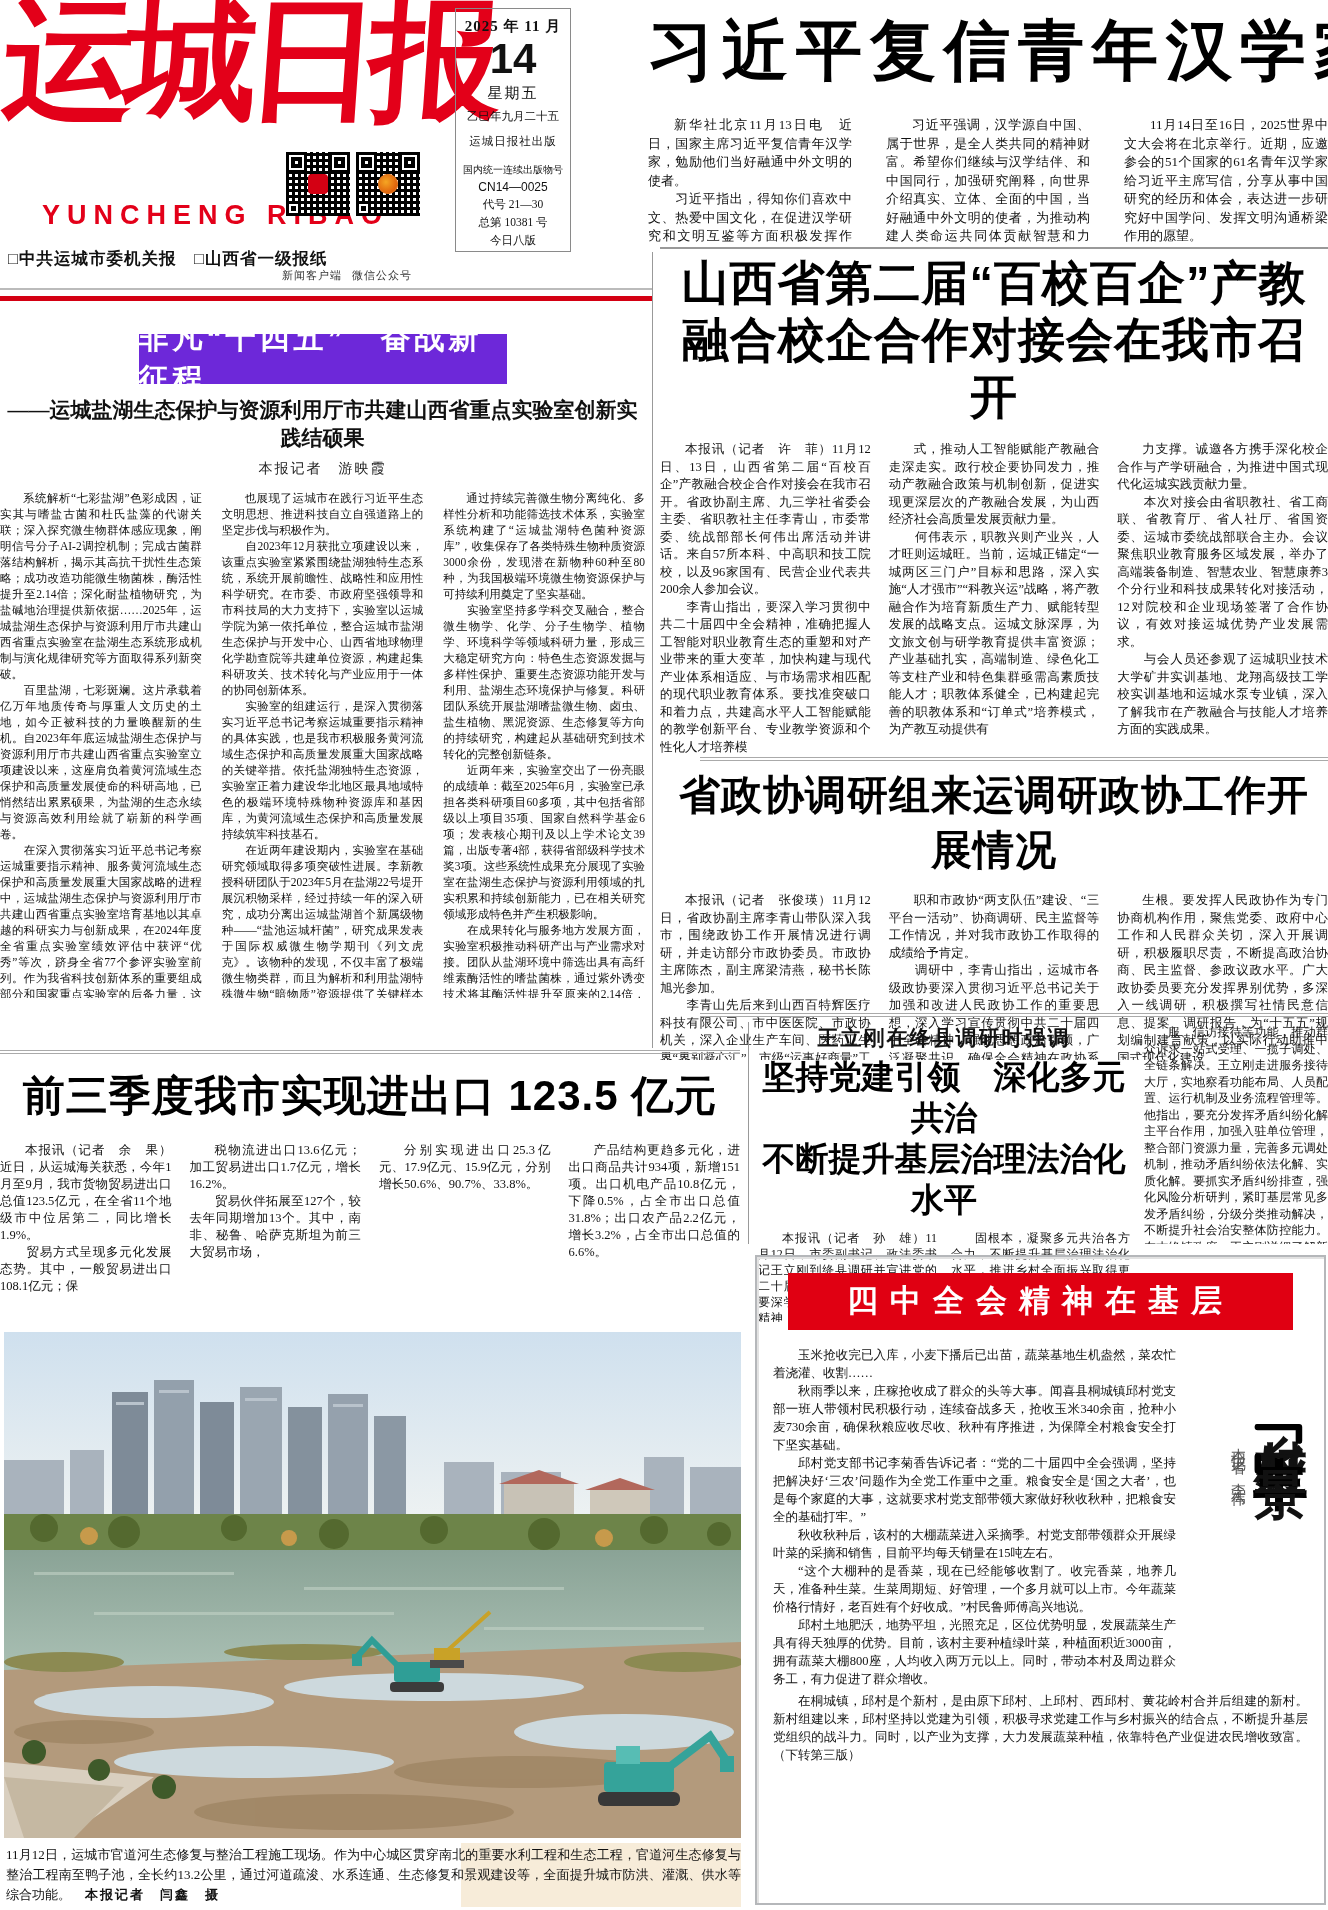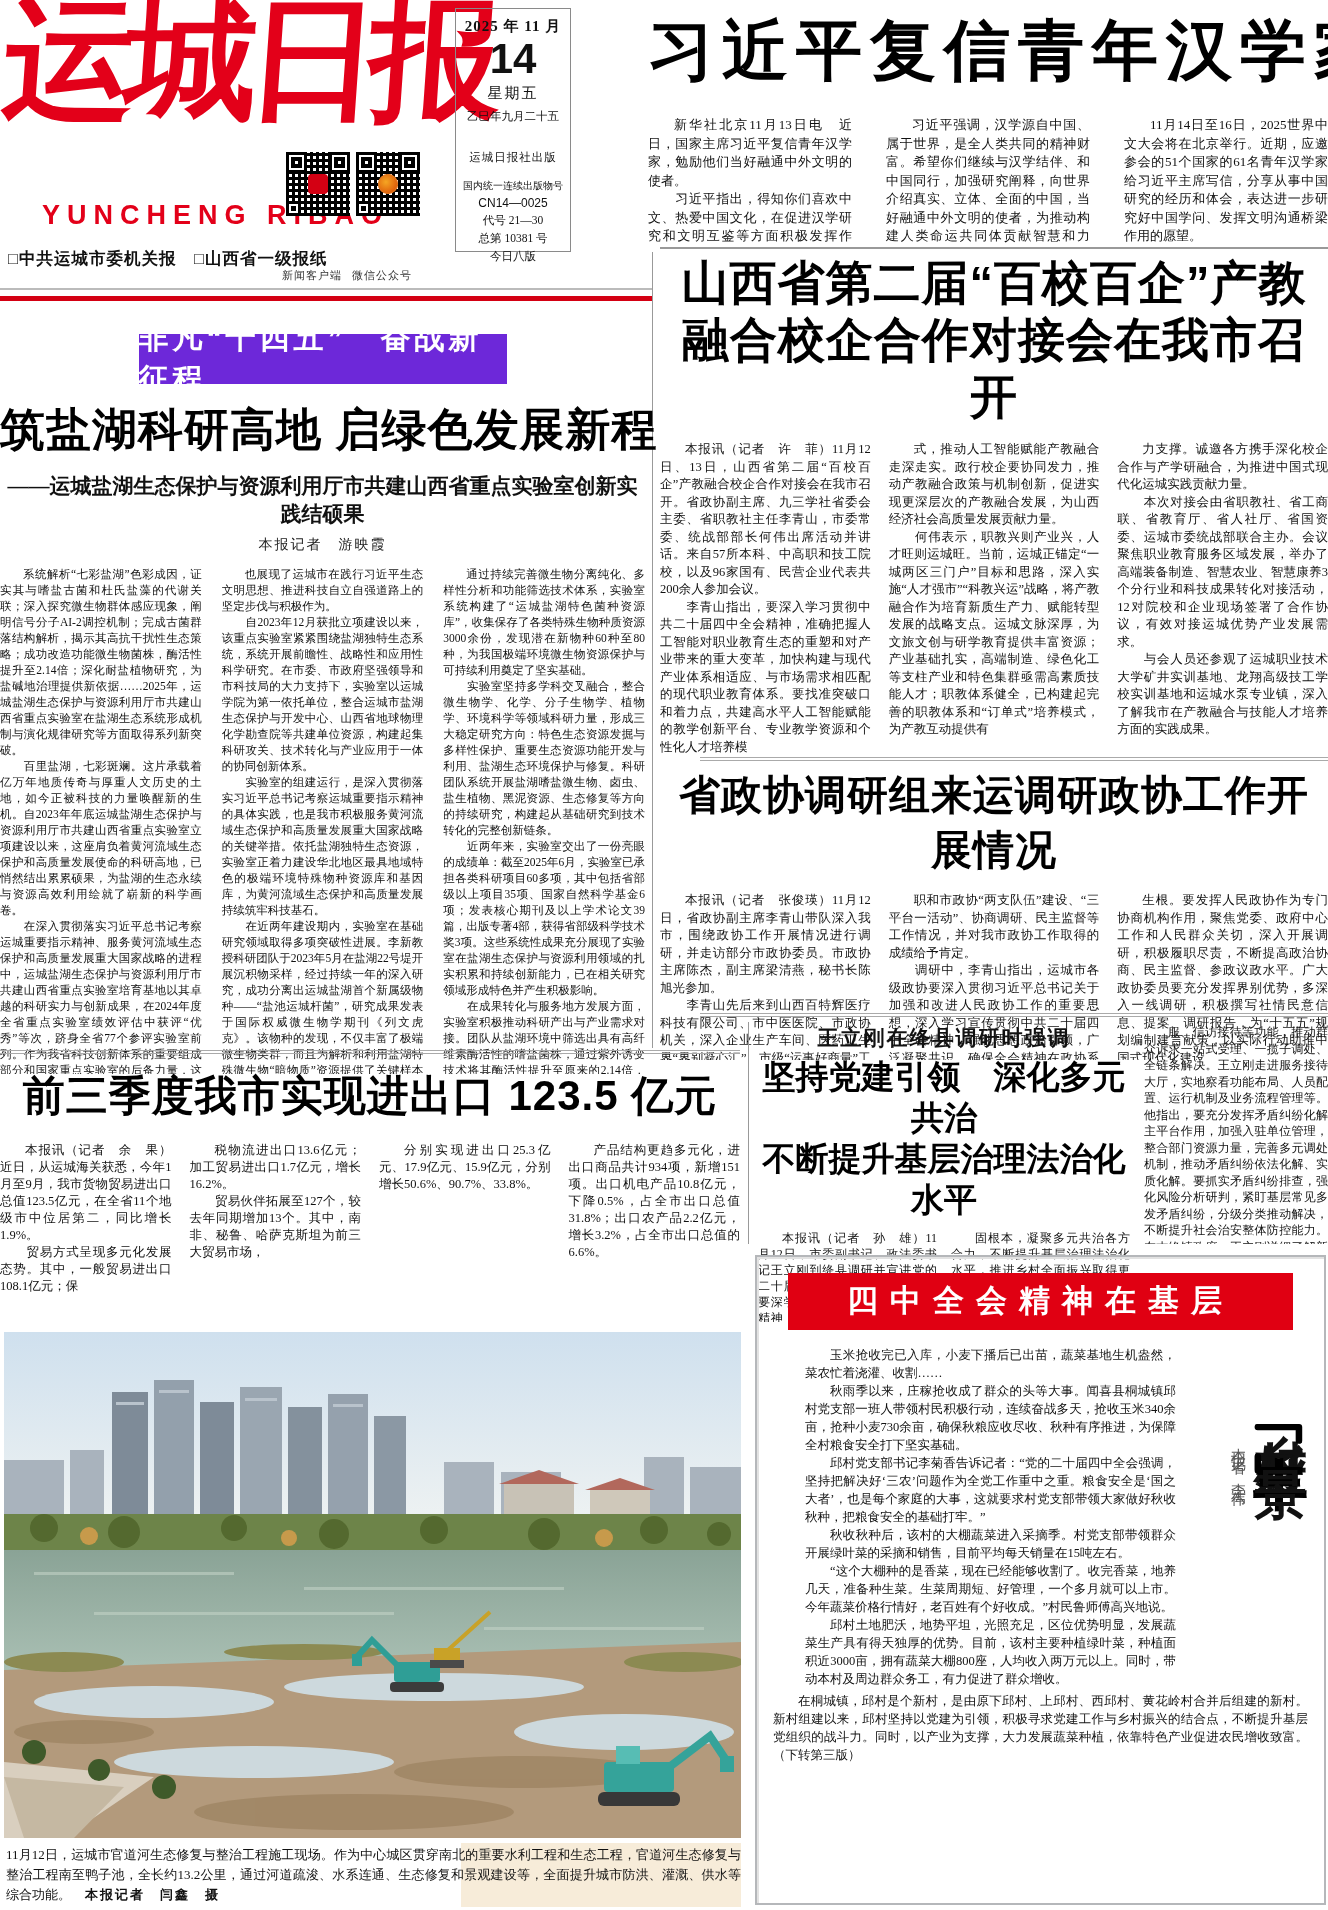--- a/index.html
+++ b/index.html
@@ -31,21 +31,21 @@
     box-shadow:inset 0 0 0 1px #e07820; background:radial-gradient(circle at 40% 40%,#f5a623,#d43d00); }
   .qr-label { top:268px; font-size:11px; letter-spacing:1px; color:#333; }
   .qr-label.l1 { left:282px; } .qr-label.l2 { left:352px; }
 
   .date-box { left:455px; top:8px; width:116px; height:244px; border:1px solid #8a8a8a;
     text-align:center; padding-top:8px; font-family:"Liberation Serif",serif; }
   .date-box .d1 { font-size:15px; font-weight:bold; letter-spacing:1px; }
   .date-box .d-day { font-size:42px; font-weight:bold; line-height:46px; font-family:"Liberation Sans",sans-serif; }
   .date-box .d2 { font-size:15px; margin-top:2px; letter-spacing:2px; }
   .date-box .d3 { font-size:11.5px; margin-top:6px; }
-  .date-box .d4 { font-size:11.5px; margin-top:26px; letter-spacing:1px; }
+  .date-box .d4 { font-size:11.5px; margin-top:10px; letter-spacing:1px; }
   .date-box .d5 { font-size:10px;  margin-top:14px; font-weight:normal; }
   .date-box .d6 { font-size:12px; margin-top:3px; font-family:"Liberation Sans",sans-serif; }
   .date-box .d7 { font-size:11.5px; margin-top:3px; }
 
   .red-rule { left:0; top:296px; width:652px; height:5px; background:#d40013; }
   .gray-topline { left:0; top:288px; width:652px; height:2px; background:#bbb; }
 
   
   .hl { font-family:"Liberation Sans","DejaVu Sans",sans-serif; font-weight:900; color:#000; }
   .cols { display:flex; text-align:justify; overflow:hidden; }
@@ -115,21 +115,21 @@
     text-align:justify; padding:2px 0 0 2px;
     background:linear-gradient(90deg,#ffffff 62%,#f7ecd9 62%); }
   #caption .credit { font-weight:bold; letter-spacing:2px; margin-left:14px; }
 
   
   #rural { left:755px; top:1255px; width:571px; height:650px; border:2px solid #b5b7ba;
     box-shadow:2px 2px 0 #e2e2e2 inset; padding:14px 16px 10px; }
   #rural .rbanner { margin:2px auto 0; width:505px; background:#e00012; color:#fff;
     font-family:"Liberation Sans",sans-serif; font-weight:900; font-size:31px; letter-spacing:12px;
     text-align:center; padding:7px 0 8px; }
-  #rural .rbody { display:flex; margin-top:16px;margin-left:32px; }
+  #rural .rbody { display:flex; margin-top:16px; }
   #rural .rparas { flex:1; font-size:12.5px; line-height:18px; text-align:justify; }
   #rural .rparas p { text-indent:2em; }
   #rural .vh-wrap { width:132px; display:flex; justify-content:flex-end; padding-top:46px; }
   #rural .vh-byline { writing-mode:vertical-rl; font-size:15px; letter-spacing:4px; color:#555;
     margin-top:44px; margin-right:6px; }
   #rural .vh-text { writing-mode:vertical-rl; font-family:"Liberation Sans",sans-serif;
     font-weight:900; font-size:52px; line-height:1.05; letter-spacing:6px; }
   #rural .vh-outline { color:#fff; -webkit-text-stroke:2.5px #000;
     text-shadow:0 0 1px #000, 1px 1px 0 #000, -1px -1px 0 #000; }
   #rural .rfinal { margin-top:4px; font-size:12.5px; line-height:18px; text-align:justify; text-indent:2em; }
@@ -225,21 +225,20 @@
     </div>
   </div>
   <div class="wang-col3 coltext">服、信访接待等功能，推动群众诉求一站式受理、一揽子调处、全链条解决。王立刚走进服务接待大厅，实地察看功能布局、人员配置、运行机制及业务流程管理等。他指出，要充分发挥矛盾纠纷化解主平台作用，加强入驻单位管理，整合部门资源力量，完善多元调处机制，推动矛盾纠纷依法化解、实质化解。要抓实矛盾纠纷排查，强化风险分析研判，紧盯基层常见多发矛盾纠纷，分级分类推动解决，不断提升社会治安整体防控能力。在古绛镇政府，王立刚详细了解新时代党建引领基层治理示范区创建、矛盾纠纷排查化解等工作。（下转第三版）</div>
 </div>
 
 <div class="abs vrule vrule-main"></div>
 <div class="abs vrule vrule-bot"></div>
 
 <div class="abs" id="yanhu">
   <div class="banner">非凡“十四五”　奋战新征程</div>
-  <div class="hl">筑盐湖科研高地  启绿色发展新程</div>
   <div class="subtitle">——运城盐湖生态保护与资源利用厅市共建山西省重点实验室创新实践结硕果</div>
   <div class="byline">本报记者　游映霞</div>
   <div class="cols">
     <div class="coltext">系统解析“七彩盐湖”色彩成因，证实其与嗜盐古菌和杜氏盐藻的代谢关联；深入探究微生物群体感应现象，阐明信号分子AI-2调控机制；完成古菌群落结构解析，揭示其高抗干扰性生态策略；成功改造功能微生物菌株，酶活性提升至2.14倍；深化耐盐植物研究，为盐碱地治理提供新依据……2025年，运城盐湖生态保护与资源利用厅市共建山西省重点实验室在盐湖生态系统形成机制与演化规律研究等方面取得系列新突破。
 　　百里盐湖，七彩斑斓。这片承载着亿万年地质传奇与厚重人文历史的土地，如今正被科技的力量唤醒新的生机。自2023年年底运城盐湖生态保护与资源利用厅市共建山西省重点实验室立项建设以来，这座肩负着黄河流域生态保护和高质量发展使命的科研高地，已悄然结出累累硕果，为盐湖的生态永续与资源高效利用绘就了崭新的科学画卷。
 　　在深入贯彻落实习近平总书记考察运城重要指示精神、服务黄河流域生态保护和高质量发展重大国家战略的进程中，运城盐湖生态保护与资源利用厅市共建山西省重点实验室培育基地以其卓越的科研实力与创新成果，在2024年度全省重点实验室绩效评估中获评“优秀”等次，跻身全省77个参评实验室前列。作为我省科技创新体系的重要组成部分和国家重点实验室的后备力量，这一重要进展不仅体现了实验室建设取得阶段性成效，</div>
     <div class="coltext">也展现了运城市在践行习近平生态文明思想、推进科技自立自强道路上的坚定步伐与积极作为。
 　　自2023年12月获批立项建设以来，该重点实验室紧紧围绕盐湖独特生态系统，系统开展前瞻性、战略性和应用性科学研究。在市委、市政府坚强领导和市科技局的大力支持下，实验室以运城学院为第一依托单位，整合运城市盐湖生态保护与开发中心、山西省地球物理化学勘查院等共建单位资源，构建起集科研攻关、技术转化与产业应用于一体的协同创新体系。
 　　实验室的组建运行，是深入贯彻落实习近平总书记考察运城重要指示精神的具体实践，也是我市积极服务黄河流域生态保护和高质量发展重大国家战略的关键举措。依托盐湖独特生态资源，实验室正着力建设华北地区最具地域特色的极端环境特殊物种资源库和基因库，为黄河流域生态保护和高质量发展持续筑牢科技基石。
 　　在近两年建设期内，实验室在基础研究领域取得多项突破性进展。李新教授科研团队于2023年5月在盐湖22号堤开展沉积物采样，经过持续一年的深入研究，成功分离出运城盐湖首个新属级物种——“盐池运城杆菌”，研究成果发表于国际权威微生物学期刊《列文虎克》。该物种的发现，不仅丰富了极端微生物类群，而且为解析和利用盐湖特殊微生物“暗物质”资源提供了关键样本和理论依据。</div>

